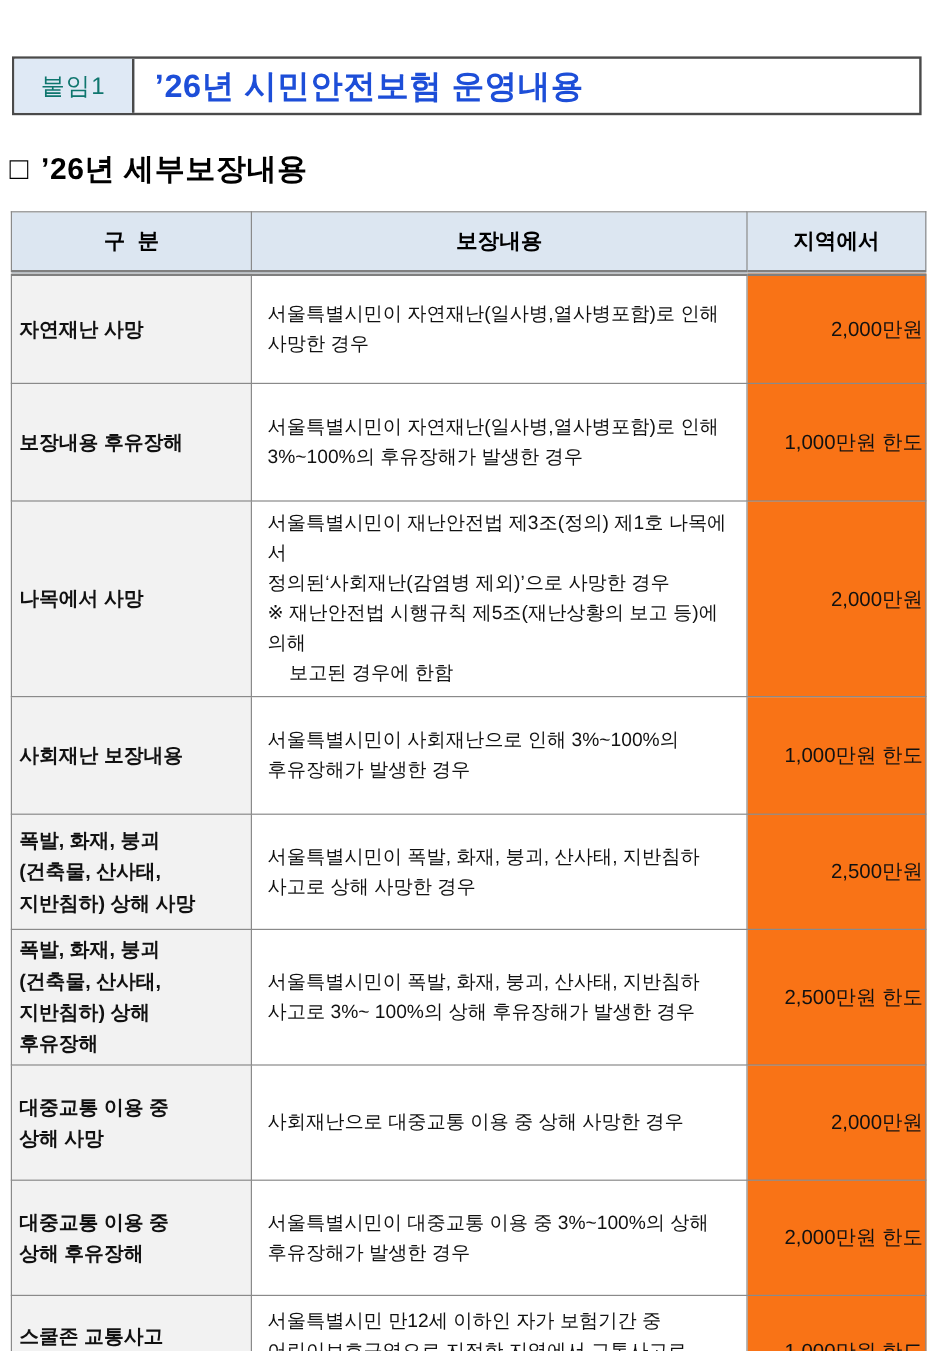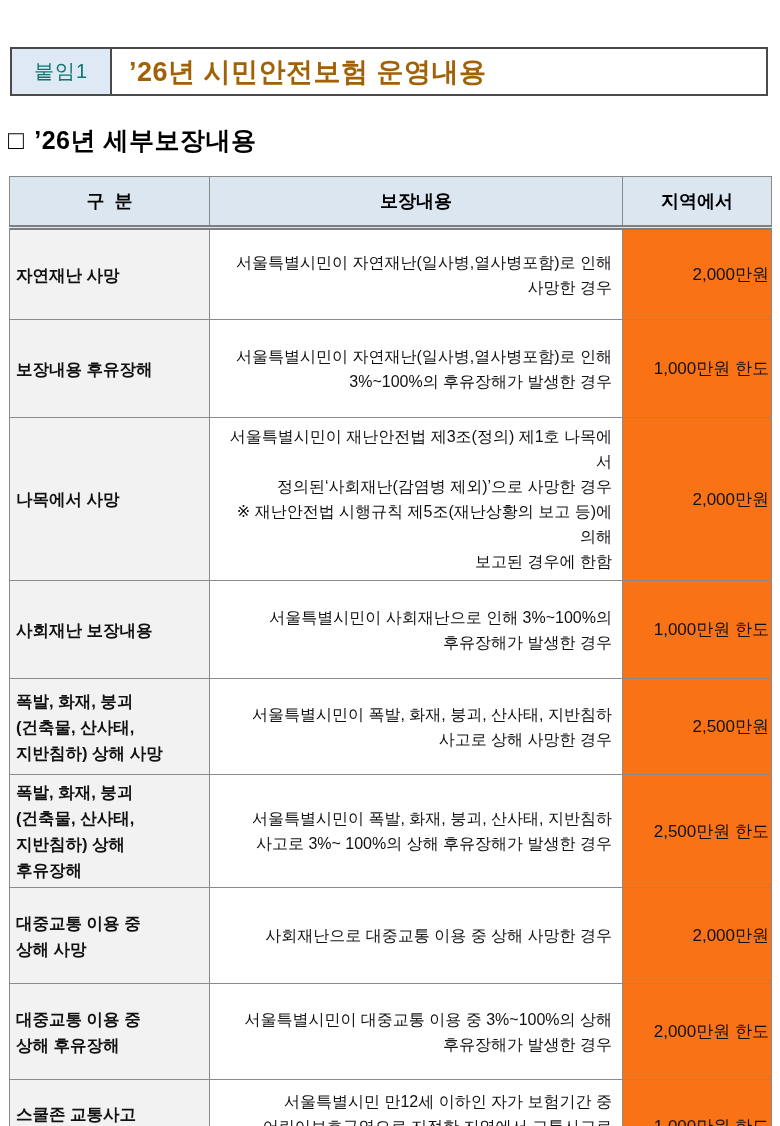--- a/index.html
+++ b/index.html
@@ -42,21 +42,21 @@
     color: #0f766e;
   }
   .attach-title {
     flex: 1;
     display: flex;
     align-items: center;
     padding-left: 17px;
     font-size: 27px;
     font-weight: bold;
     letter-spacing: 0.5px;
-    color: #a16207;
+    color: #1d4ed8;
   }
 
   
   .section-heading {
     position: absolute;
     left: 8px;
     top: 124px;
     font-size: 25px;
     font-weight: bold;
     color: #000000;
@@ -110,21 +110,21 @@
     line-height: 26px;
     white-space: pre-line;
     padding: 4px 6px;
   }
   td.desc {
     background: #ffffff;
     font-size: 16px;
     line-height: 25px;
     white-space: pre-wrap;
     padding: 6px 10px 6px 13px;
-    text-align: right;
+    text-align: left;
   }
   td.amt {
     background: #f97316;
     text-align: right;
     font-size: 17px;
     white-space: nowrap;
     padding: 2px;
   }
   
   tbody tr:nth-child(1) { height: 92px; }

